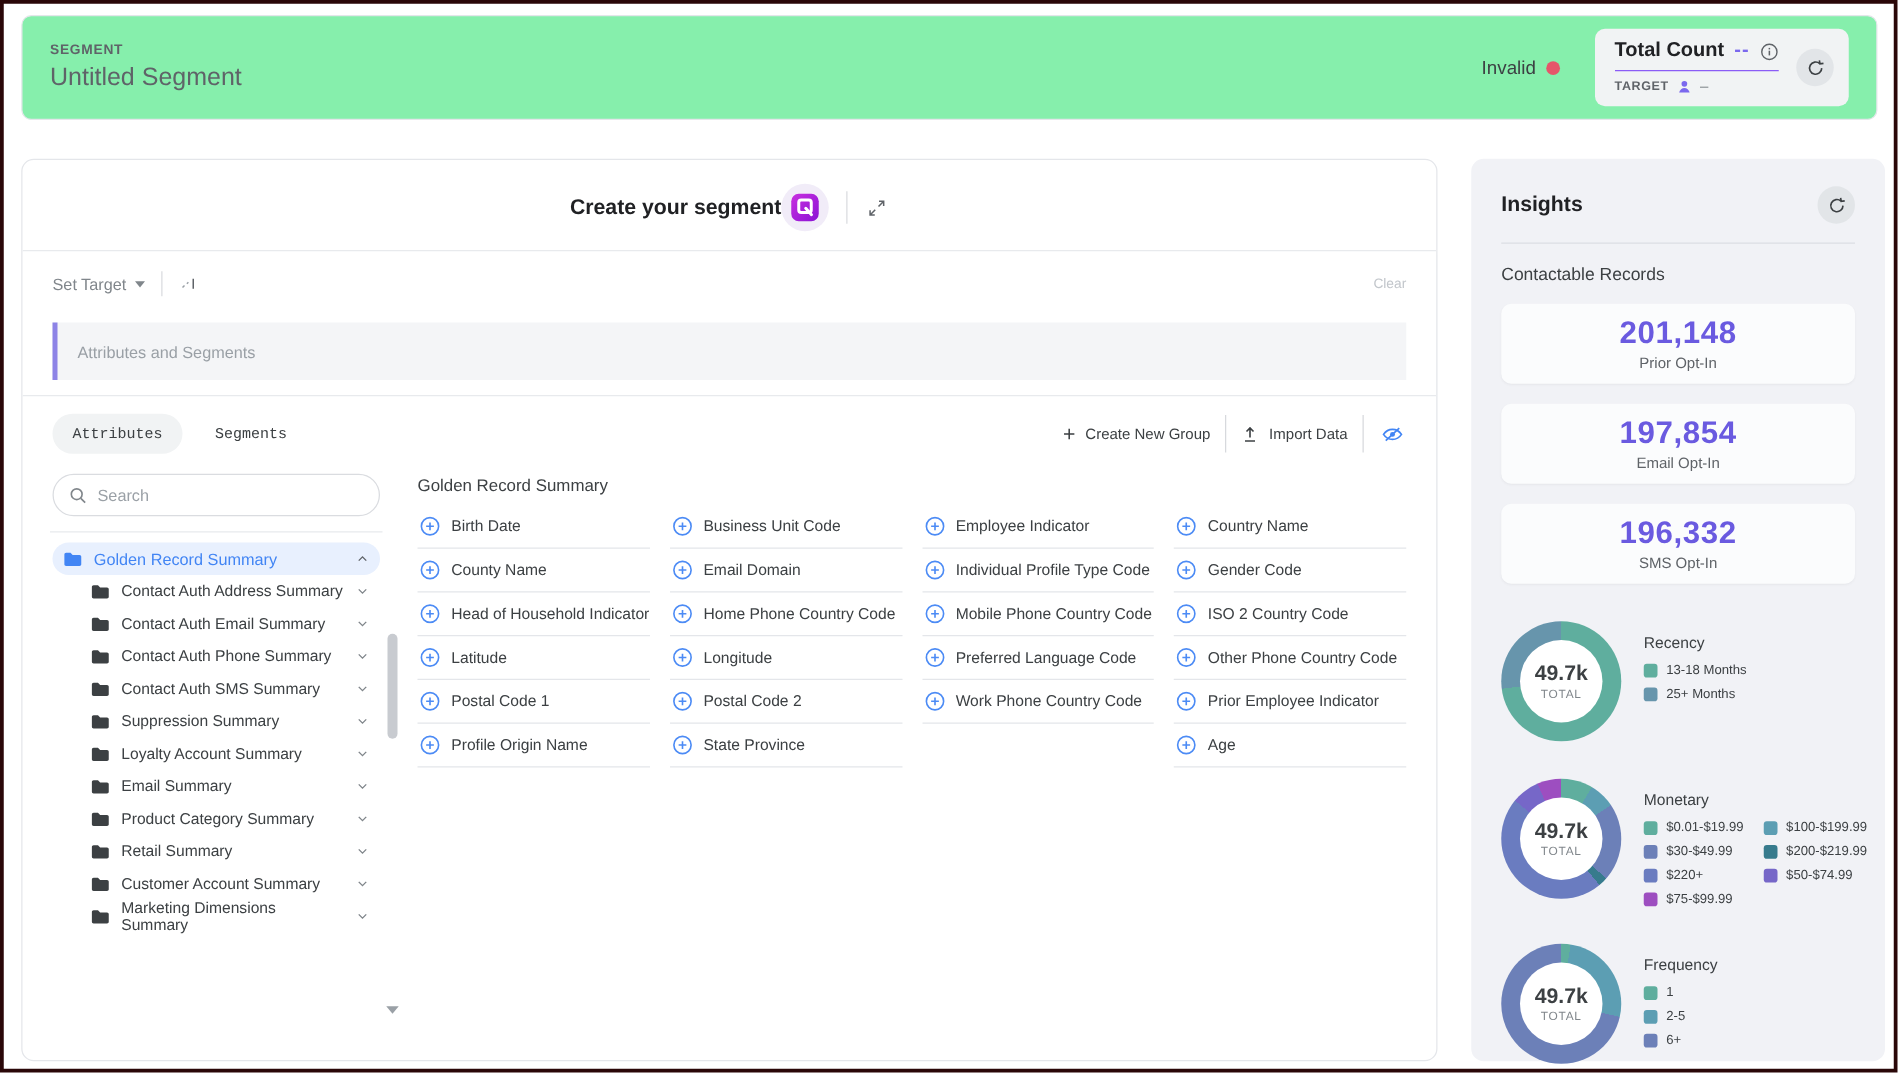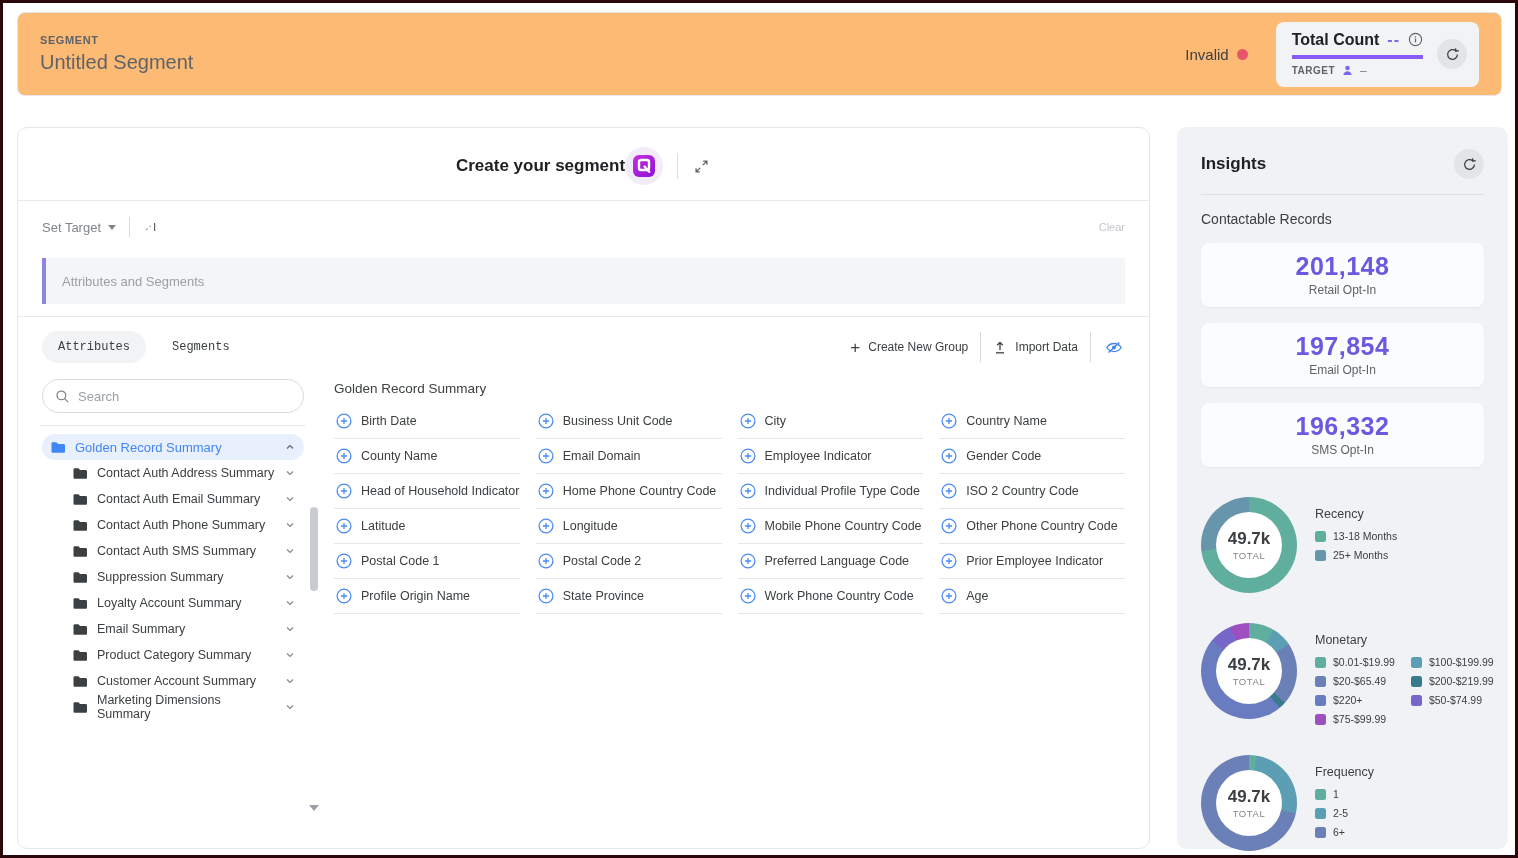--- a/index.html
+++ b/index.html
@@ -10,35 +10,35 @@
     border:3px solid #2a0708;
     position:relative;
     overflow:hidden;
     color:#3c4043;
   }
   svg { display:block; }
 
   
   .top-card {
     position:absolute; left:14px; top:9px; right:13px; height:84px;
-    background:#fdba74; border:1px solid #e4e6ea; border-radius:8px;
+    background:#86efac; border:1px solid #e4e6ea; border-radius:8px;
     display:flex; align-items:center; justify-content:space-between;
     padding:0 22px;
   }
   .eyebrow { font-size:11px; letter-spacing:.6px; color:#5f6368; font-weight:700; margin-bottom:5px; }
   .seg-title { font-size:20px; color:#5f6368; font-weight:500; }
   .top-right { display:flex; align-items:center; gap:28px; }
   .status { display:flex; align-items:center; gap:8px; font-size:15px; color:#3c4043; font-weight:500; }
   .status-dot { width:11px; height:11px; border-radius:50%; background:#e5566a; }
   .count-card {
     background:#f1f3f4; border-radius:8px; padding:9px 12px 9px 16px;
     display:flex; align-items:center; gap:14px;
   }
   .count-main { display:flex; flex-direction:column; }
-  .count-row1 { display:flex; align-items:center; gap:8px; padding-bottom:6px; border-bottom:4px solid #8b5cf6; }
+  .count-row1 { display:flex; align-items:center; gap:8px; padding-bottom:6px; border-bottom:1px solid #8b5cf6; }
   .count-label { font-size:16px; font-weight:700; color:#202124; }
   .count-value { font-size:16px; font-weight:700; color:#7b68ee; letter-spacing:1px; }
   .count-row2 { display:flex; align-items:center; gap:6px; padding-top:5px; }
   .target-label { font-size:10px; letter-spacing:.5px; color:#5f6368; font-weight:700; }
   .target-value { font-size:12px; color:#80868b; }
   .circle-btn {
     width:30px; height:30px; border-radius:50%; background:#e2e5e8;
     display:flex; align-items:center; justify-content:center; border:none; cursor:pointer;
   }
 
@@ -396,20 +396,33 @@
                 <path d="M4 6l4 4 4-4" fill="none" stroke="currentColor" stroke-width="1.5"></path>
               </svg>
             </span>
           </div>
           <div class="tree-item child">
             <span>
               <svg width="16" height="16" viewBox="0 0 16 16">
                 <path d="M1.5 4.6c0-.8.6-1.4 1.4-1.4h3.5l1.7 1.7h5.5c.8 0 1.4.6 1.4 1.4v6.1c0 .8-.6 1.4-1.4 1.4H2.9c-.8 0-1.4-.6-1.4-1.4z" fill="#3c4043"></path>
               </svg>
             </span>
+            <span>Retail Summary</span>
+            <span class="chev">
+              <svg width="12" height="12" viewBox="0 0 16 16">
+                <path d="M4 6l4 4 4-4" fill="none" stroke="currentColor" stroke-width="1.5"></path>
+              </svg>
+            </span>
+          </div>
+          <div class="tree-item child">
+            <span>
+              <svg width="16" height="16" viewBox="0 0 16 16">
+                <path d="M1.5 4.6c0-.8.6-1.4 1.4-1.4h3.5l1.7 1.7h5.5c.8 0 1.4.6 1.4 1.4v6.1c0 .8-.6 1.4-1.4 1.4H2.9c-.8 0-1.4-.6-1.4-1.4z" fill="#3c4043"></path>
+              </svg>
+            </span>
             <span>Customer Account Summary</span>
             <span class="chev">
               <svg width="12" height="12" viewBox="0 0 16 16">
                 <path d="M4 6l4 4 4-4" fill="none" stroke="currentColor" stroke-width="1.5"></path>
               </svg>
             </span>
           </div>
           <div class="tree-item child">
             <span>
               <svg width="16" height="16" viewBox="0 0 16 16">
@@ -539,29 +552,20 @@
               <span>
                 <svg width="16" height="16" viewBox="0 0 16 16">
                   <circle cx="8" cy="8" r="6.9" fill="none" stroke="#4c8bf5" stroke-width="1.3"></circle>
                   <path d="M8 4.9v6.2M4.9 8h6.2" stroke="#4c8bf5" stroke-width="1.3"></path>
                 </svg>
               </span>
               <span>State Province</span>
             </div>
           </div>
           <div class="attr-col">
-            <div class="attr-item">
-              <span>
-                <svg width="16" height="16" viewBox="0 0 16 16">
-                  <circle cx="8" cy="8" r="6.9" fill="none" stroke="#4c8bf5" stroke-width="1.3"></circle>
-                  <path d="M8 4.9v6.2M4.9 8h6.2" stroke="#4c8bf5" stroke-width="1.3"></path>
-                </svg>
-              </span>
-              <span>City</span>
-            </div>
             <div class="attr-item">
               <span>
                 <svg width="16" height="16" viewBox="0 0 16 16">
                   <circle cx="8" cy="8" r="6.9" fill="none" stroke="#4c8bf5" stroke-width="1.3"></circle>
                   <path d="M8 4.9v6.2M4.9 8h6.2" stroke="#4c8bf5" stroke-width="1.3"></path>
                 </svg>
               </span>
               <span>Employee Indicator</span>
             </div>
             <div class="attr-item">
@@ -670,21 +674,21 @@
           <path d="M13.2 8a5.2 5.2 0 1 1-1.7-3.85" fill="none" stroke="#3c4043" stroke-width="1.4"></path>
           <path d="M11.2 1.4l.5 3 3-.5" fill="none" stroke="#3c4043" stroke-width="1.4"></path>
         </svg>
     </button>
   </div>
   <hr class="insights-hr">
   <div class="section-title">Contactable Records</div>
   <div id="stats">
       <div class="stat-card">
         <div class="stat-value">201,148</div>
-        <div class="stat-label">Retail Opt-In</div>
+        <div class="stat-label">Prior Opt-In</div>
       </div>
       <div class="stat-card">
         <div class="stat-value">197,854</div>
         <div class="stat-label">Email Opt-In</div>
       </div>
       <div class="stat-card">
         <div class="stat-value">196,332</div>
         <div class="stat-label">SMS Opt-In</div>
       </div>
     </div>
@@ -719,21 +723,21 @@
         </div>
         <div class="chart-info">
           <div class="chart-title">Monetary</div>
           <div class="legend two">
             <div class="legend-item">
               <span class="swatch" style="background: rgb(95, 174, 158);"></span>
               <span>$0.01-$19.99</span>
             </div>
             <div class="legend-item">
               <span class="swatch" style="background: rgb(108, 128, 184);"></span>
-              <span>$20-$65.49</span>
+              <span>$30-$49.99</span>
             </div>
             <div class="legend-item">
               <span class="swatch" style="background: rgb(106, 124, 192);"></span>
               <span>$220+</span>
             </div>
             <div class="legend-item">
               <span class="swatch" style="background: rgb(157, 78, 192);"></span>
               <span>$75-$99.99</span>
             </div>
             <div class="legend-item">

